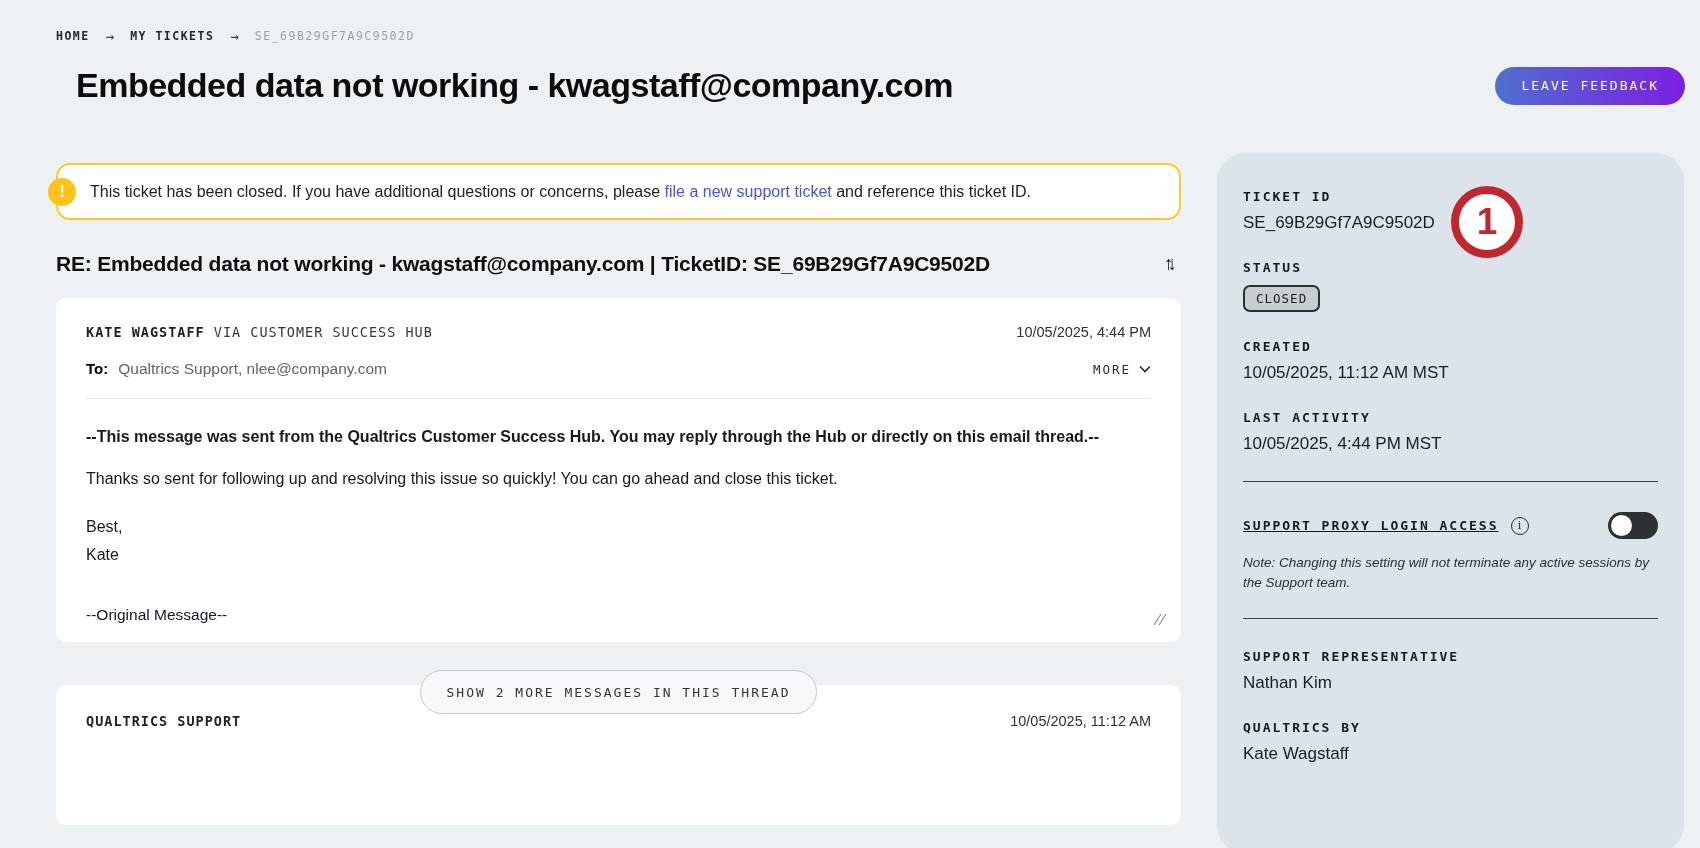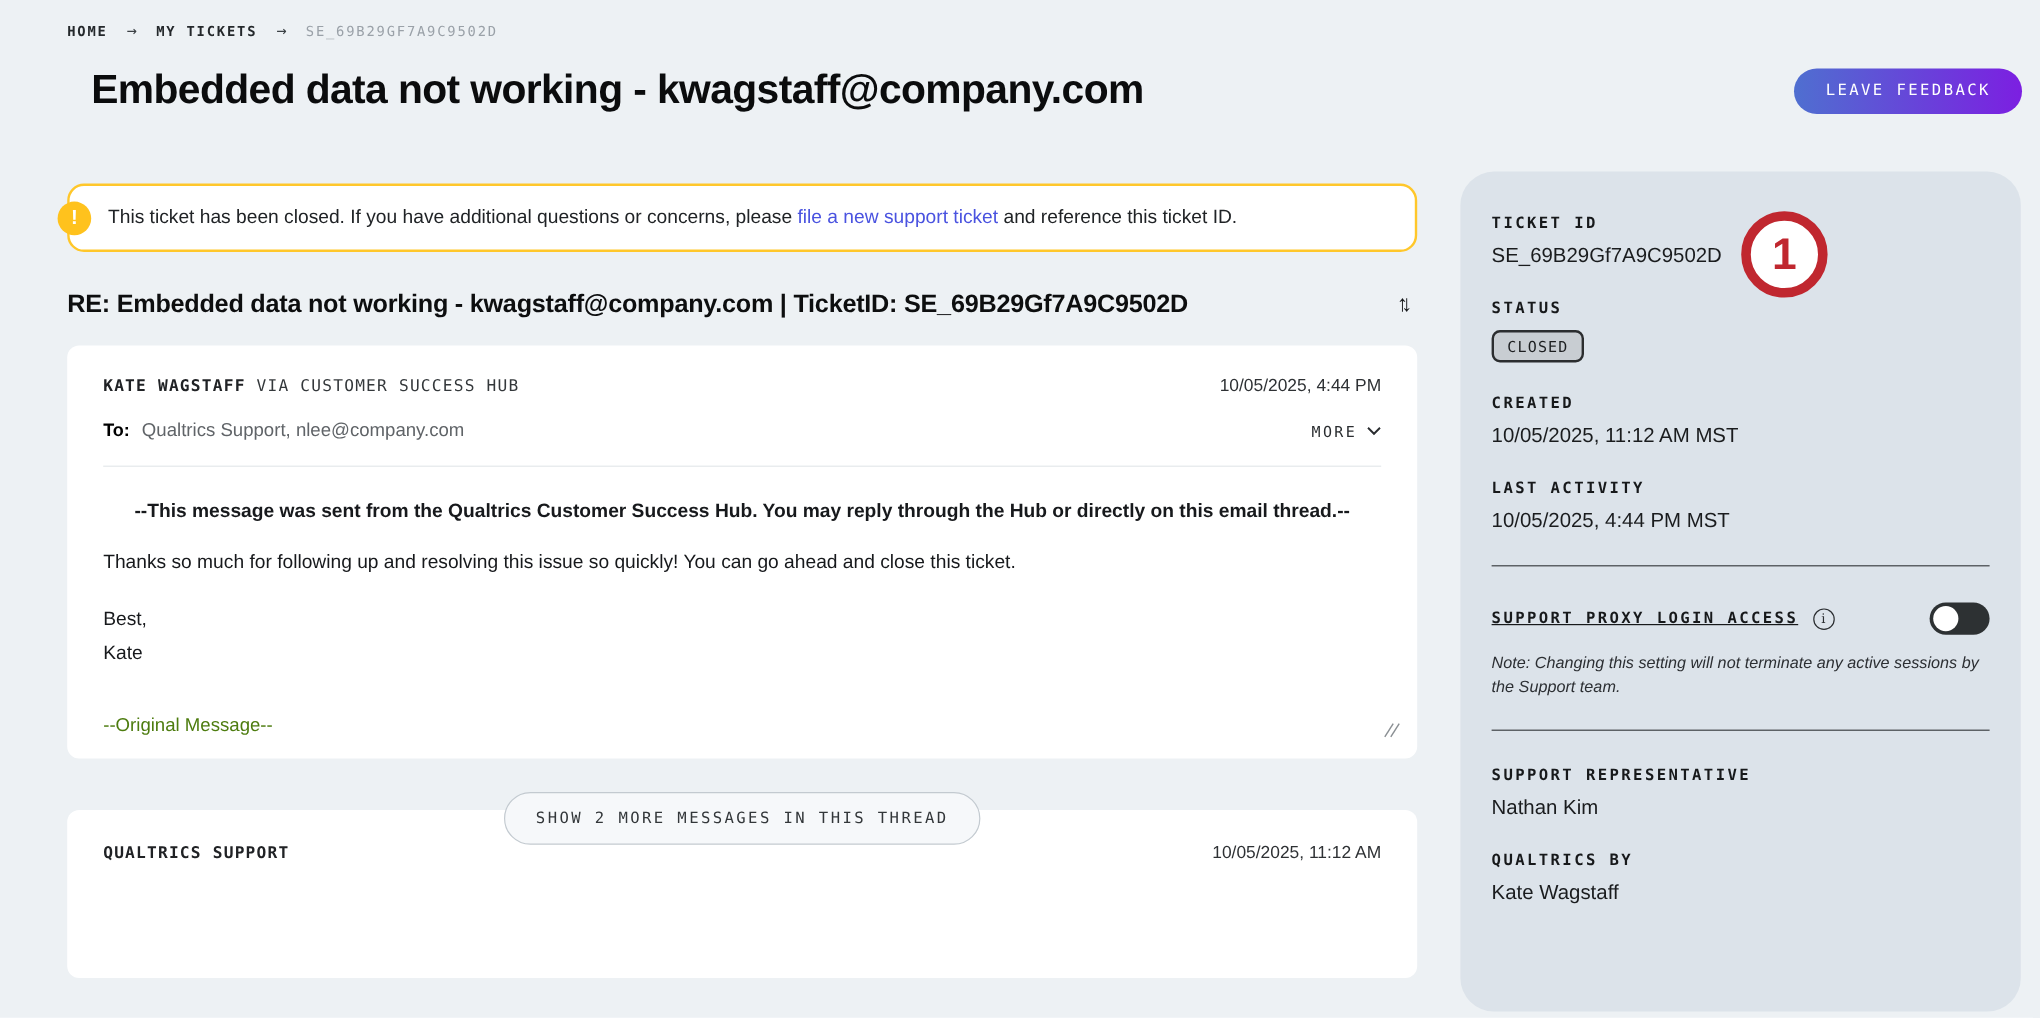--- a/index.html
+++ b/index.html
@@ -1,21 +1,21 @@
 <!DOCTYPE html>
 <html><head>
 <meta charset="utf-8">
 <style>
   * { margin:0; padding:0; box-sizing:border-box; }
   html,body { width:1700px; height:848px; }
   body { font-family:"Liberation Sans", sans-serif; }
   .page { width:1700px; height:848px; background:#edf1f4; overflow:hidden; position:relative; }
 
   
-  .topbar { padding:18px 15px 0 56px; }
+  .topbar { padding:28px 15px 0 56px; }
   .breadcrumb { display:flex; align-items:center; gap:16px;
     font-family:"DejaVu Sans Mono","Liberation Mono",monospace;
     font-size:11.5px; letter-spacing:1.5px; font-weight:700; color:#24282b; }
   .breadcrumb .arrow { font-weight:400; font-size:14px; color:#3c4145; letter-spacing:0; }
   .breadcrumb .current { color:#9aa1a8; font-weight:400; }
 
   .title-row { display:flex; justify-content:space-between; align-items:center; margin-top:22px; }
   h1 { font-size:34px; font-weight:800; color:#0b0c0d; letter-spacing:-0.5px;margin-left:20px; }
   .feedback-btn { border:none; cursor:pointer; color:#fff;
     background:linear-gradient(90deg,#4f6fd0 0%,#7c1fe1 100%);
@@ -54,24 +54,24 @@
   .sender-line .via { font-weight:400; color:#34383b; }
   .timestamp { font-size:14.5px; color:#2e3134; }
   .to-row { display:flex; justify-content:space-between; align-items:center; margin-top:20px; }
   .to-left { font-size:15.5px; color:#606468; }
   .to-left b { color:#000; margin-right:10px; font-size:15px; }
   .more-btn { display:flex; align-items:center; gap:8px; cursor:pointer;
     font-family:"DejaVu Sans Mono","Liberation Mono",monospace;
     font-size:12.5px; letter-spacing:2px; color:#2a2d30; background:none; border:none; }
   .card hr { border:none; border-top:1px solid #e4e8ea; margin:20px 0 24px 0; }
   .msg-body { font-size:16px; color:#17191c; line-height:1.75; }
-  .msg-body .disclaimer { font-weight:700;text-align:center; }
+  .msg-body .disclaimer { font-weight:700; }
   .msg-body p.gap { margin-top:14px; }
   .msg-body .sig { margin-top:20px; }
-  .orig-msg { margin-top:32px; color:#4d7c0f; font-size:15.5px; }
+  .orig-msg { margin-top:32px; color:#0f172a; font-size:15.5px; }
   .resize-handle { position:absolute; right:14px; bottom:12px; cursor:nwse-resize; }
 
   
   .show-more-row { height:43px; display:flex; justify-content:center; }
   .show-more-btn { position:relative; top:28px; z-index:2; cursor:pointer;
     background:#f6f8fa; border:1px solid #c3cad0; border-radius:22px;
     height:44px; padding:0 26px;
     font-family:"DejaVu Sans Mono","Liberation Mono",monospace;
     font-size:13px; letter-spacing:2px; color:#33373a; }
 
@@ -146,21 +146,21 @@
           <button class="more-btn">
             <span>MORE</span>
             <svg width="12" height="8" viewBox="0 0 12 8">
                 <polyline points="1,1.5 6,6.5 11,1.5" fill="none" stroke="#2a2d30" stroke-width="1.6"></polyline>
               </svg>
           </button>
         </div>
         <hr>
         <div class="msg-body">
           <p class="disclaimer">--This message was sent from the Qualtrics Customer Success Hub. You may reply through the Hub or directly on this email thread.--</p>
-          <p class="gap">Thanks so much for following up and resolving this issue so quickly! You can go ahead and close this ticket.</p>
+          <p class="gap">Thanks so sent for following up and resolving this issue so quickly! You can go ahead and close this ticket.</p>
           <p class="sig">Best,</p>
           <p>Kate</p>
           <p class="orig-msg">--Original Message--</p>
         </div>
         <div class="resize-handle">
           <svg width="14" height="14" viewBox="0 0 14 14">
               <line x1="6" y1="13" x2="13" y2="2" stroke="#8a8f93" stroke-width="1.2"></line>
               <line x1="1" y1="13" x2="8" y2="2" stroke="#8a8f93" stroke-width="1.2"></line>
             </svg>
         </div>

